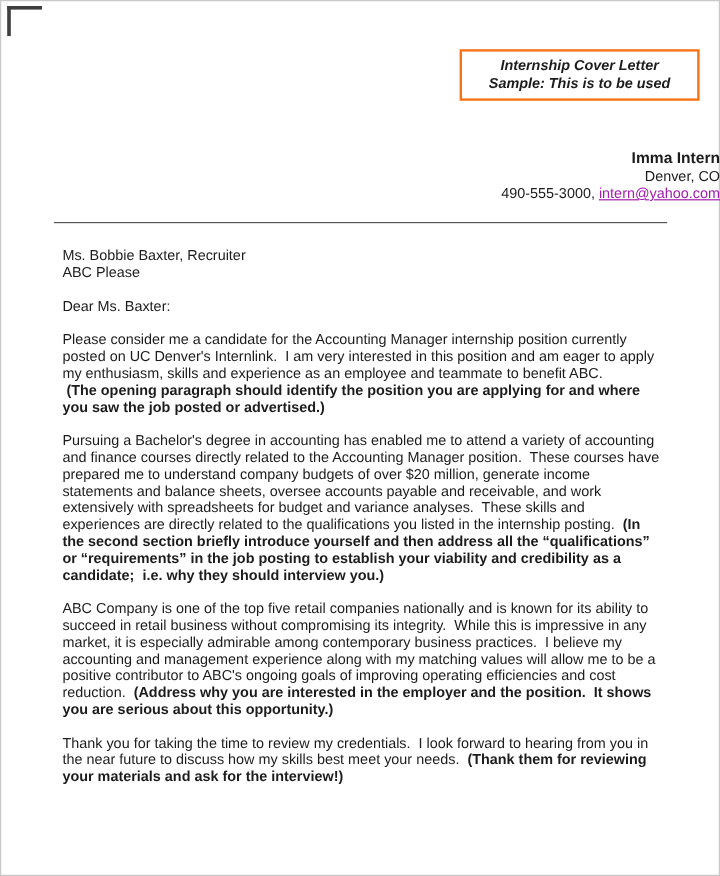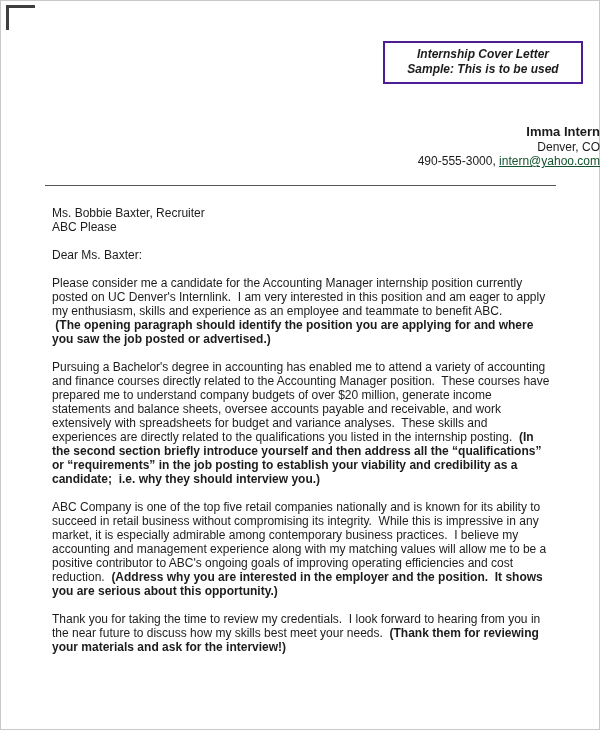--- a/index.html
+++ b/index.html
@@ -18,37 +18,37 @@
     left: 6px; top: 5px;
     width: 26px; height: 22px;
     border-top: 3px solid #3f3f3f;
     border-left: 3px solid #3f3f3f;
   }
   .note-box {
     position: absolute;
     left: 383px; top: 41px;
     width: 200px;
     box-sizing: border-box;
-    border: 2px solid #4c1d95;
+    border: 2px solid #f97316;
     padding: 4px 2px 5px 2px;
     text-align: center;
     font-size: 12px;
     line-height: 15px;
     font-weight: bold;
     font-style: italic;
     background: #ffffff;
   }
   .letter-header {
     margin-top: 124px;
     text-align: right;
   }
   .sender-name { font-size: 13px; font-weight: bold; line-height: 16px; }
   .sender-city { font-size: 12px; line-height: 14px; }
   .sender-contact { font-size: 12px; line-height: 14px; white-space: pre-wrap; }
-  .email-link { color: #14532d; text-decoration: underline; }
+  .email-link { color: #a21caf; text-decoration: underline; }
   .rule {
     border: none;
     border-top: 1px solid #565656;
     margin: 17px 44px 0 45px;
     height: 0;
   }
   .letter-body {
     padding: 0 48px 0 52px;
     font-size: 12px;
     line-height: 14px;

